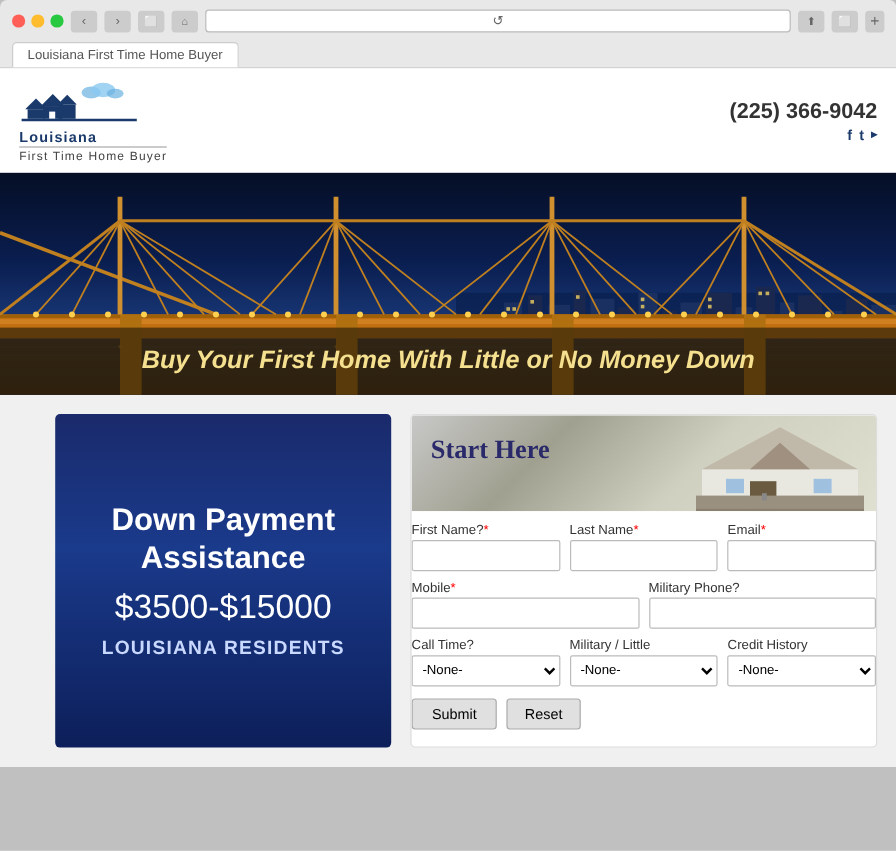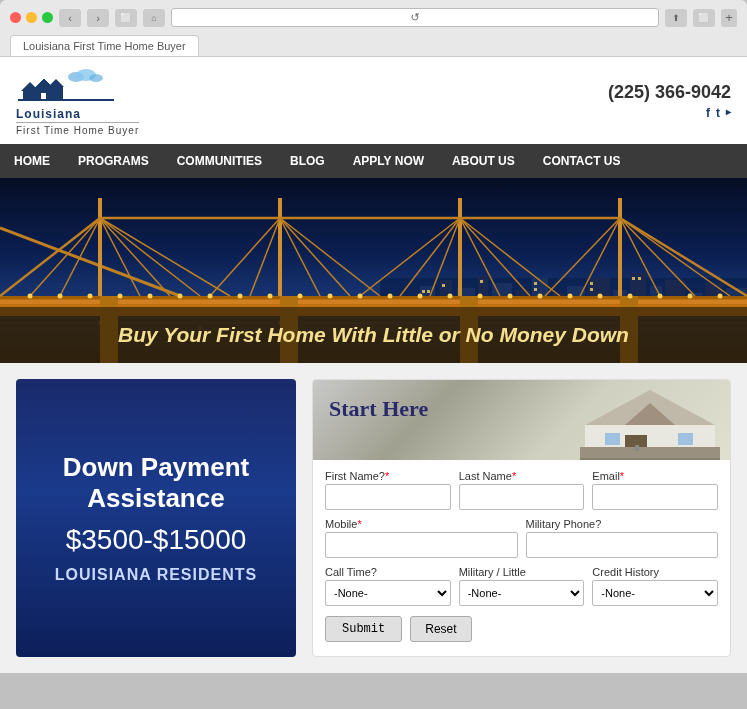--- a/index.html
+++ b/index.html
@@ -72,21 +72,21 @@
 
     
     .main-content {
       display: flex; gap: 16px; padding: 16px; background: #f0f0f0;
     }
 
     
     .dpa-panel {
       background: linear-gradient(to bottom, #1a2a6b 0%, #1a3a8b 40%, #0d1f5a 100%);
       border-radius: 4px; padding: 32px 16px; width: 280px; min-height: 260px;
-      display: flex; flex-direction: column; align-items: center; justify-content: center;
+      display: flex; flex-direction: column; align-items: center; justify-content: center; margin-left: 30px;
     }
     .dpa-title {
       color: white; font-size: 26px; font-weight: bold; text-align: center;
       line-height: 1.2; margin-bottom: 10px;
     }
     .dpa-amount {
       color: white; font-size: 28px; font-weight: normal; 
       margin-bottom: 10px;
     }
     .dpa-subtitle {
@@ -108,41 +108,41 @@
     }
     .form-header-house {
       position: absolute; right: 10px; bottom: 0;
       width: 140px; height: 75px;
     }
     .form-header-title {
       position: absolute; top: 16px; left: 16px;
       font-size: 22px; font-weight: bold; color: #2a2a6b;
       font-family: Georgia, serif;
     }
-    .form-body { padding: 10px 12px 14px; }
+    .form-body { padding: 10px 0 14px; }
     .form-row { display: flex; gap: 8px; margin-bottom: 8px; }
     .form-group { flex: 1; display: flex; flex-direction: column; }
     .form-label {
       font-size: 11px; color: #333; margin-bottom: 2px;
     }
     .form-label .required { color: red; }
     .form-input {
       border: 1px solid #bbb; border-radius: 2px;
       padding: 4px 6px; font-size: 12px; height: 26px;
       width: 100%;
     }
     .form-select {
       border: 1px solid #bbb; border-radius: 2px;
       padding: 2px 4px; font-size: 11px; height: 26px;
       width: 100%; background: white;
     }
     .form-actions { display: flex; gap: 8px; margin-top: 10px; }
     .btn-submit {
       background: #e0e0e0; border: 1px solid #aaa; border-radius: 3px;
-      padding: 5px 16px; font-size: 12px; cursor: pointer; font-family: Liberation Mono, monospace;
+      padding: 5px 16px; font-size: 12px; cursor: pointer;
     }
     .btn-reset {
       background: #e0e0e0; border: 1px solid #aaa; border-radius: 3px;
       padding: 5px 14px; font-size: 12px; cursor: pointer;
     }
   </style>
 </head>
 <body>
 
 <div class="browser-chrome">
@@ -191,29 +191,20 @@
     <div class="header-right">
       <div class="phone-number">(225) 366-9042</div>
       <div class="social-icons">
         <span class="social-icon">f</span>
         <span class="social-icon">t</span>
         <span class="social-icon" style="font-size:10px;">▸</span>
       </div>
     </div>
   </div>
 
-  <nav>
-    <a href="#">HOME</a>
-    <a href="#">PROGRAMS</a>
-    <a href="#">COMMUNITIES</a>
-    <a href="#">BLOG</a>
-    <a href="#">APPLY NOW</a>
-    <a href="#">ABOUT US</a>
-    <a href="#">CONTACT US</a>
-  </nav>
 
   <div class="hero">
 
     <svg style="position:absolute;top:0;left:0;width:100%;height:100%;" viewBox="0 0 747 185" preserveAspectRatio="none">
 
       <defs>
         <linearGradient id="skyGrad" x1="0" y1="0" x2="0" y2="1">
           <stop offset="0%" stop-color="#050e25"></stop>
           <stop offset="40%" stop-color="#0a1e50"></stop>
           <stop offset="70%" stop-color="#1a3a7a"></stop>

